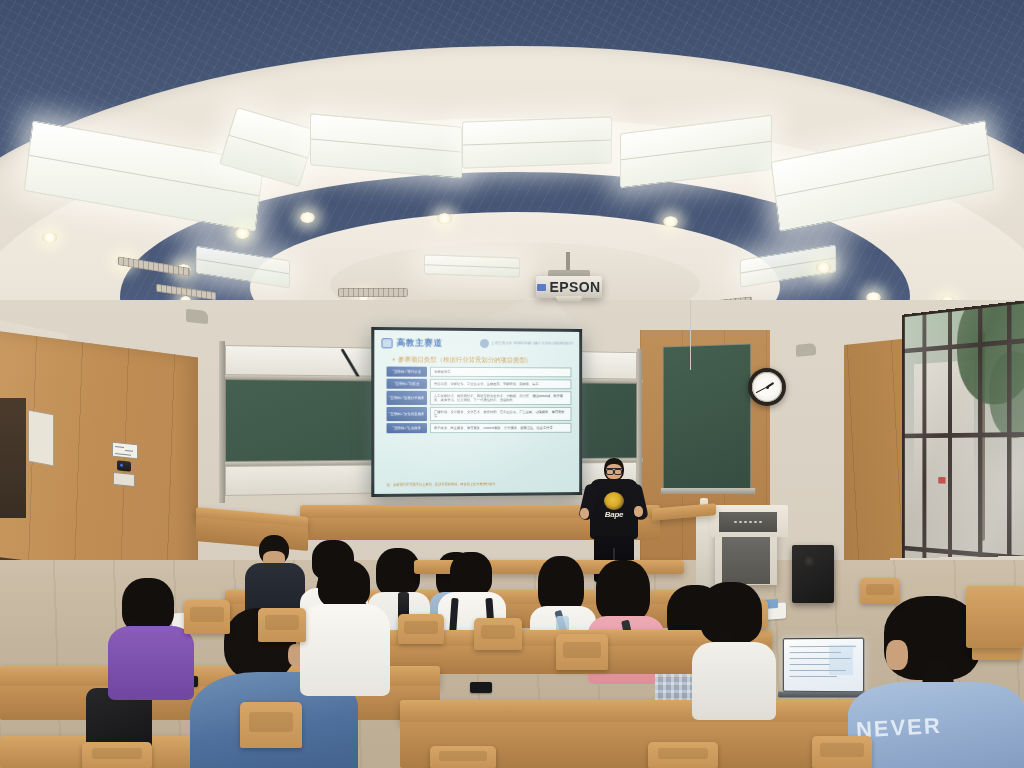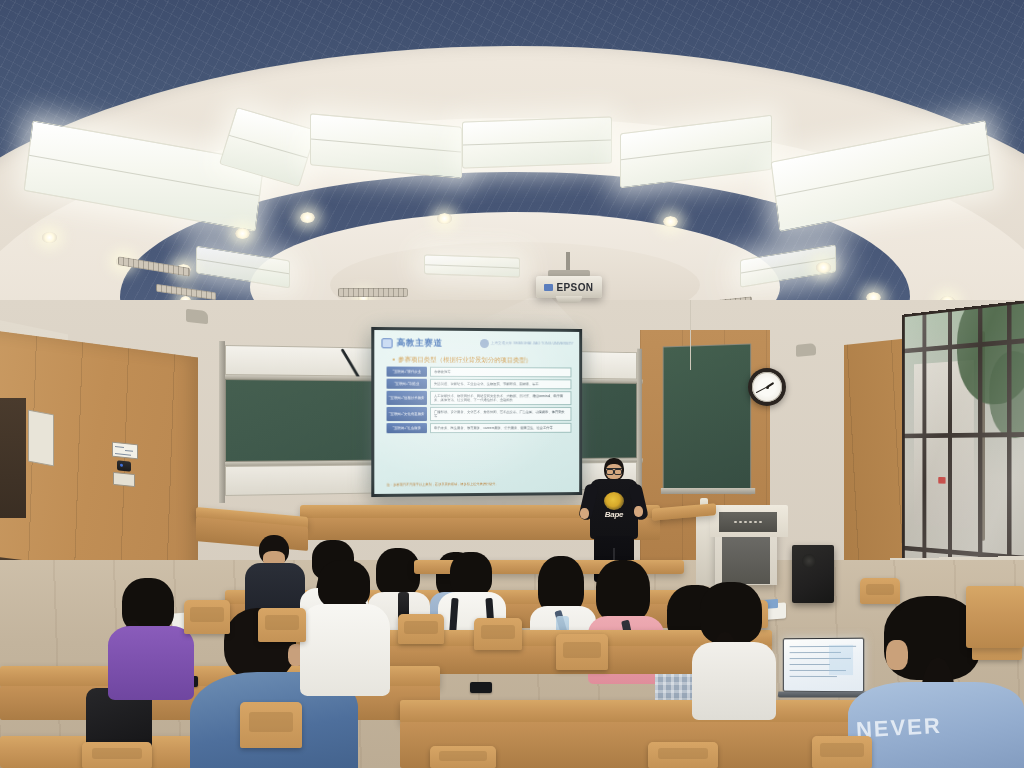--- a/index.html
+++ b/index.html
@@ -233,21 +233,21 @@
     background: #b3aea2; border-radius: 2px;
   }
   .projector-body {
     position: absolute; left: 536px; top: 276px; width: 66px; height: 22px;
     background: linear-gradient(180deg,#f0ece3 0%, #ddd8cc 60%, #cac5b8 100%);
     border-radius: 3px;
     box-shadow: 0 3px 8px rgba(0,0,0,.3);
     display: flex; align-items: center; justify-content: center; gap: 3px;
   }
   .projector-logo-box { width: 9px; height: 7px; background: #5a7dbd; border-radius: 1px; }
-  .projector-logo-text { font-size: 10px; font-weight: bold; color: #2c2f35; letter-spacing:.4px; }
+  .projector-logo-text { font-size: 14px; font-weight: bold; color: #2c2f35; letter-spacing:.4px; }
   .projector-lens {
     position: absolute; left: 556px; top: 296px; width: 26px; height: 7px;
     background: linear-gradient(180deg,#e2ddd1,#bdb8ab); border-radius: 0 0 6px 6px;
   }
   .proj-beam {
     position: absolute; left: 430px; top: 298px; width: 160px; height: 40px;
     background: linear-gradient(200deg, rgba(255,255,255,.14), rgba(255,255,255,0) 75%);
     clip-path: polygon(62% 0%, 76% 0%, 100% 100%, 8% 100%);
     pointer-events: none;
   }

